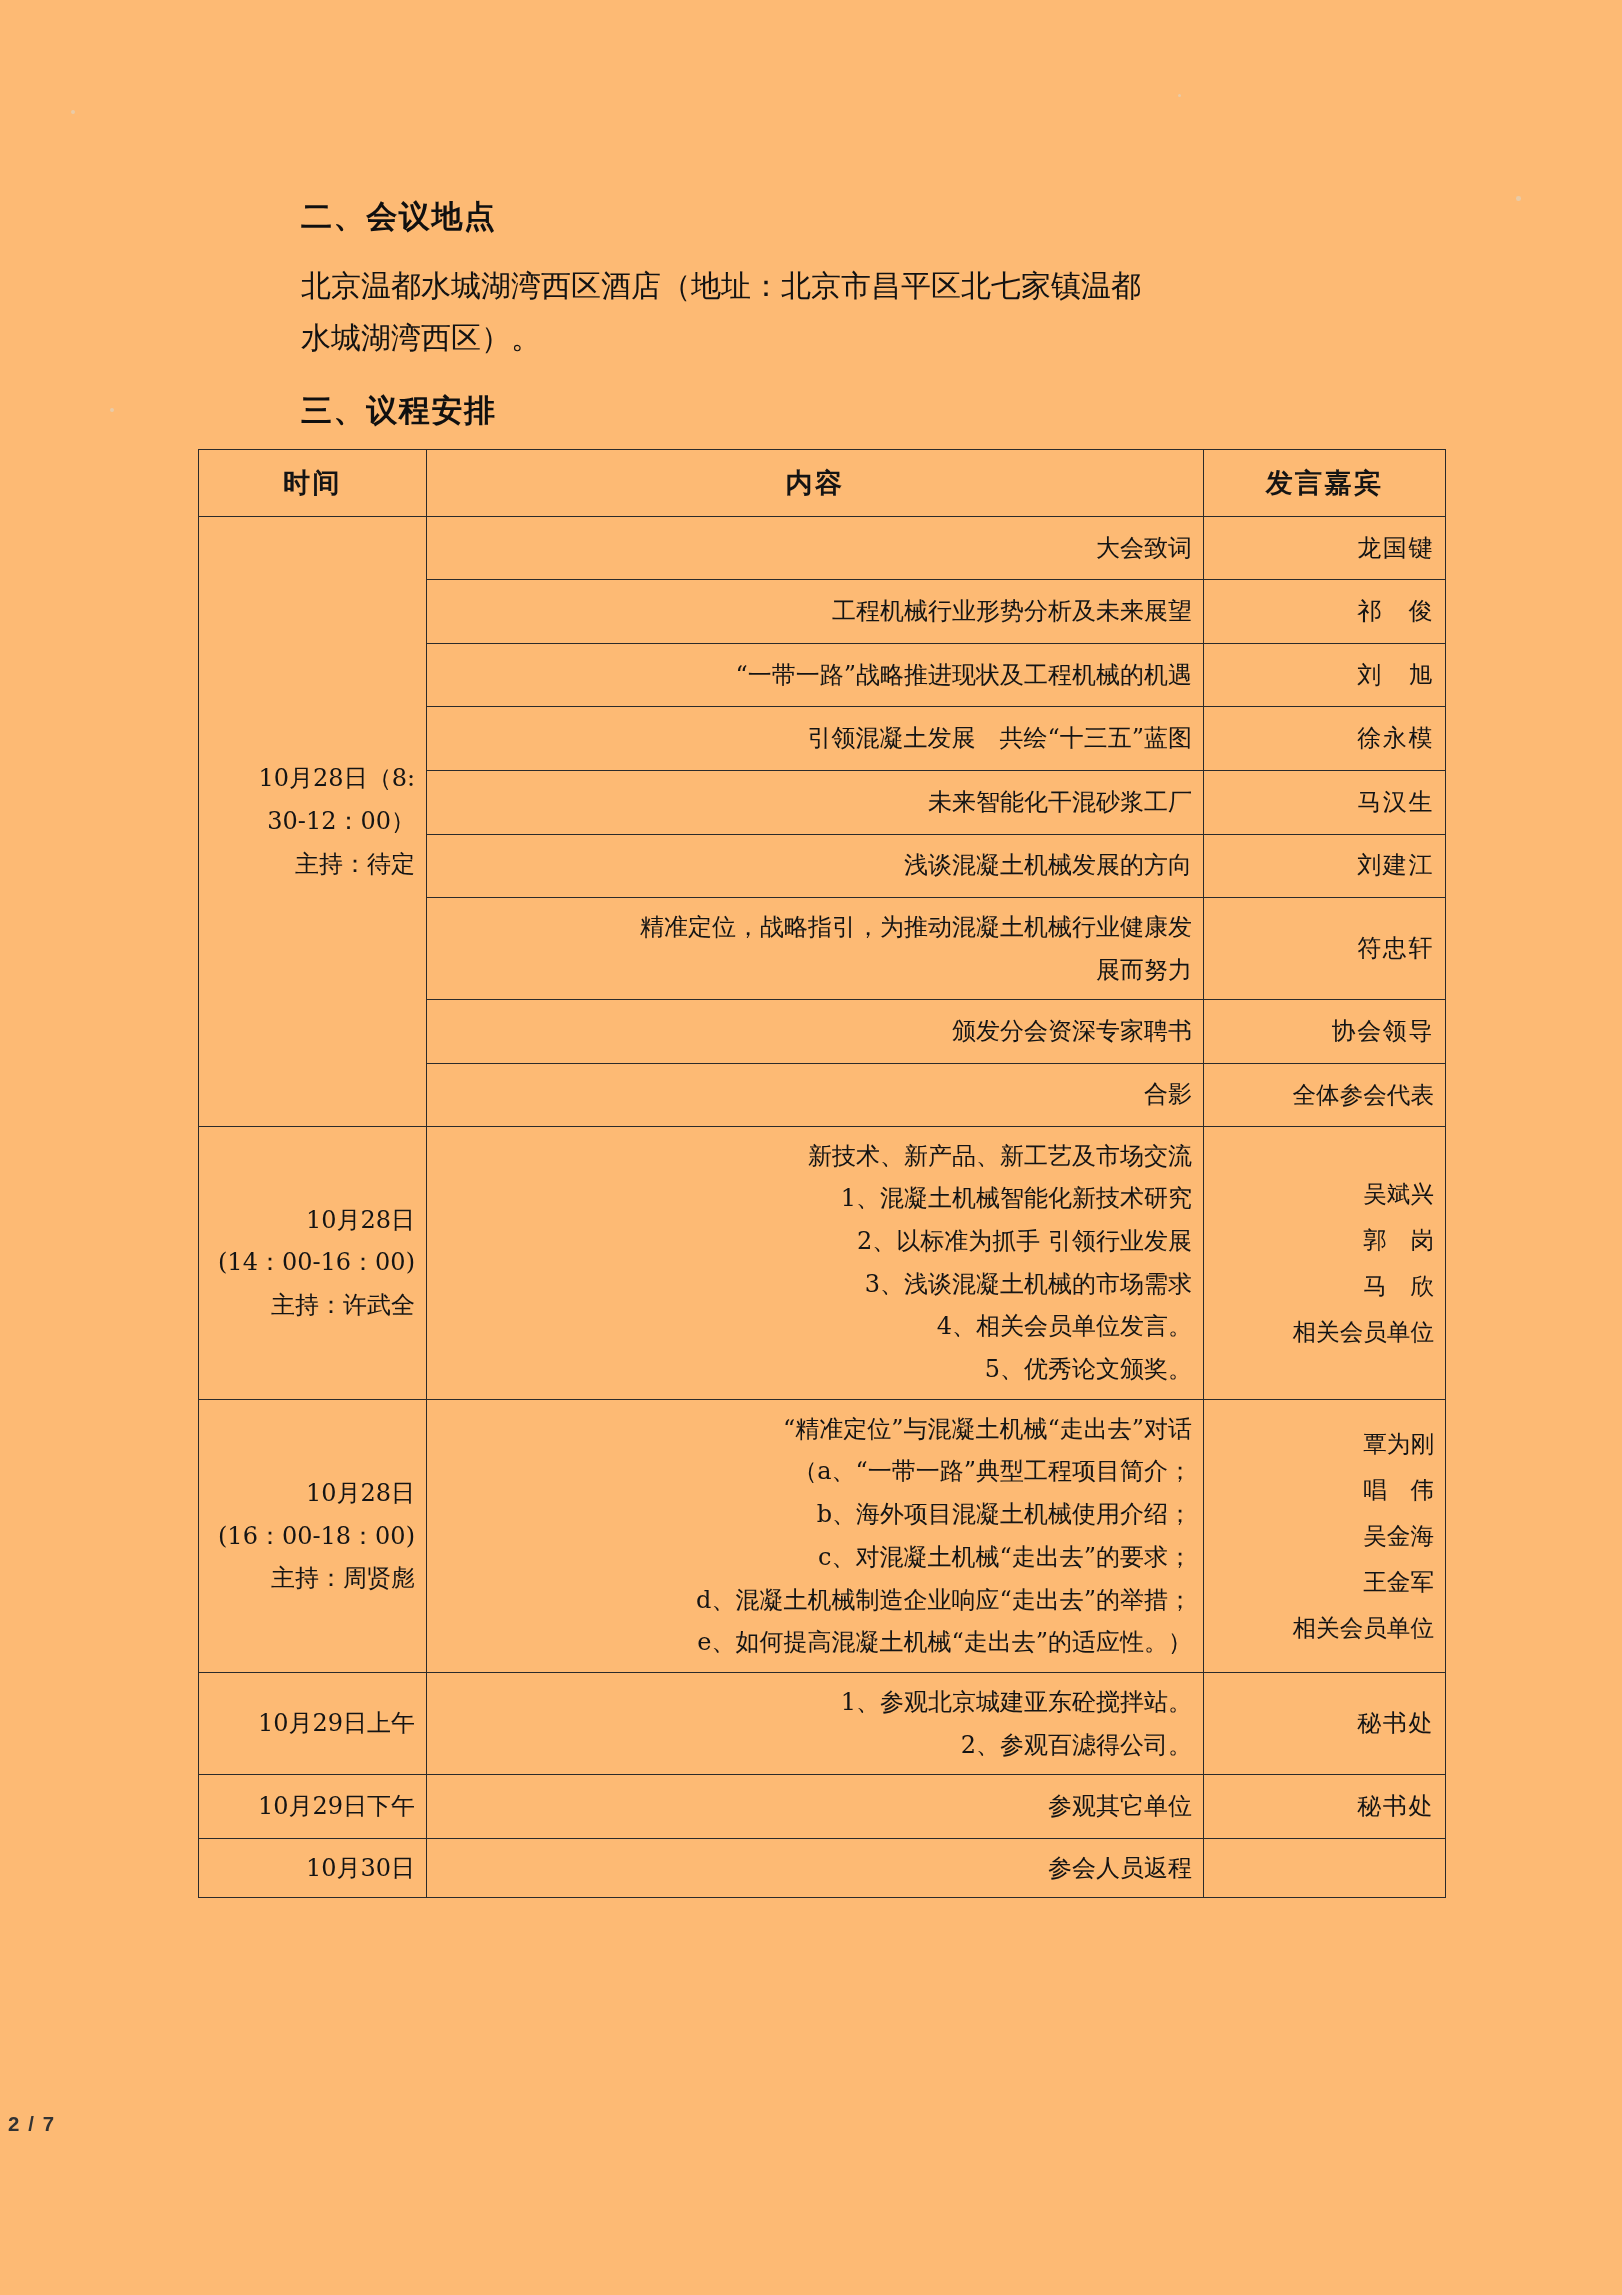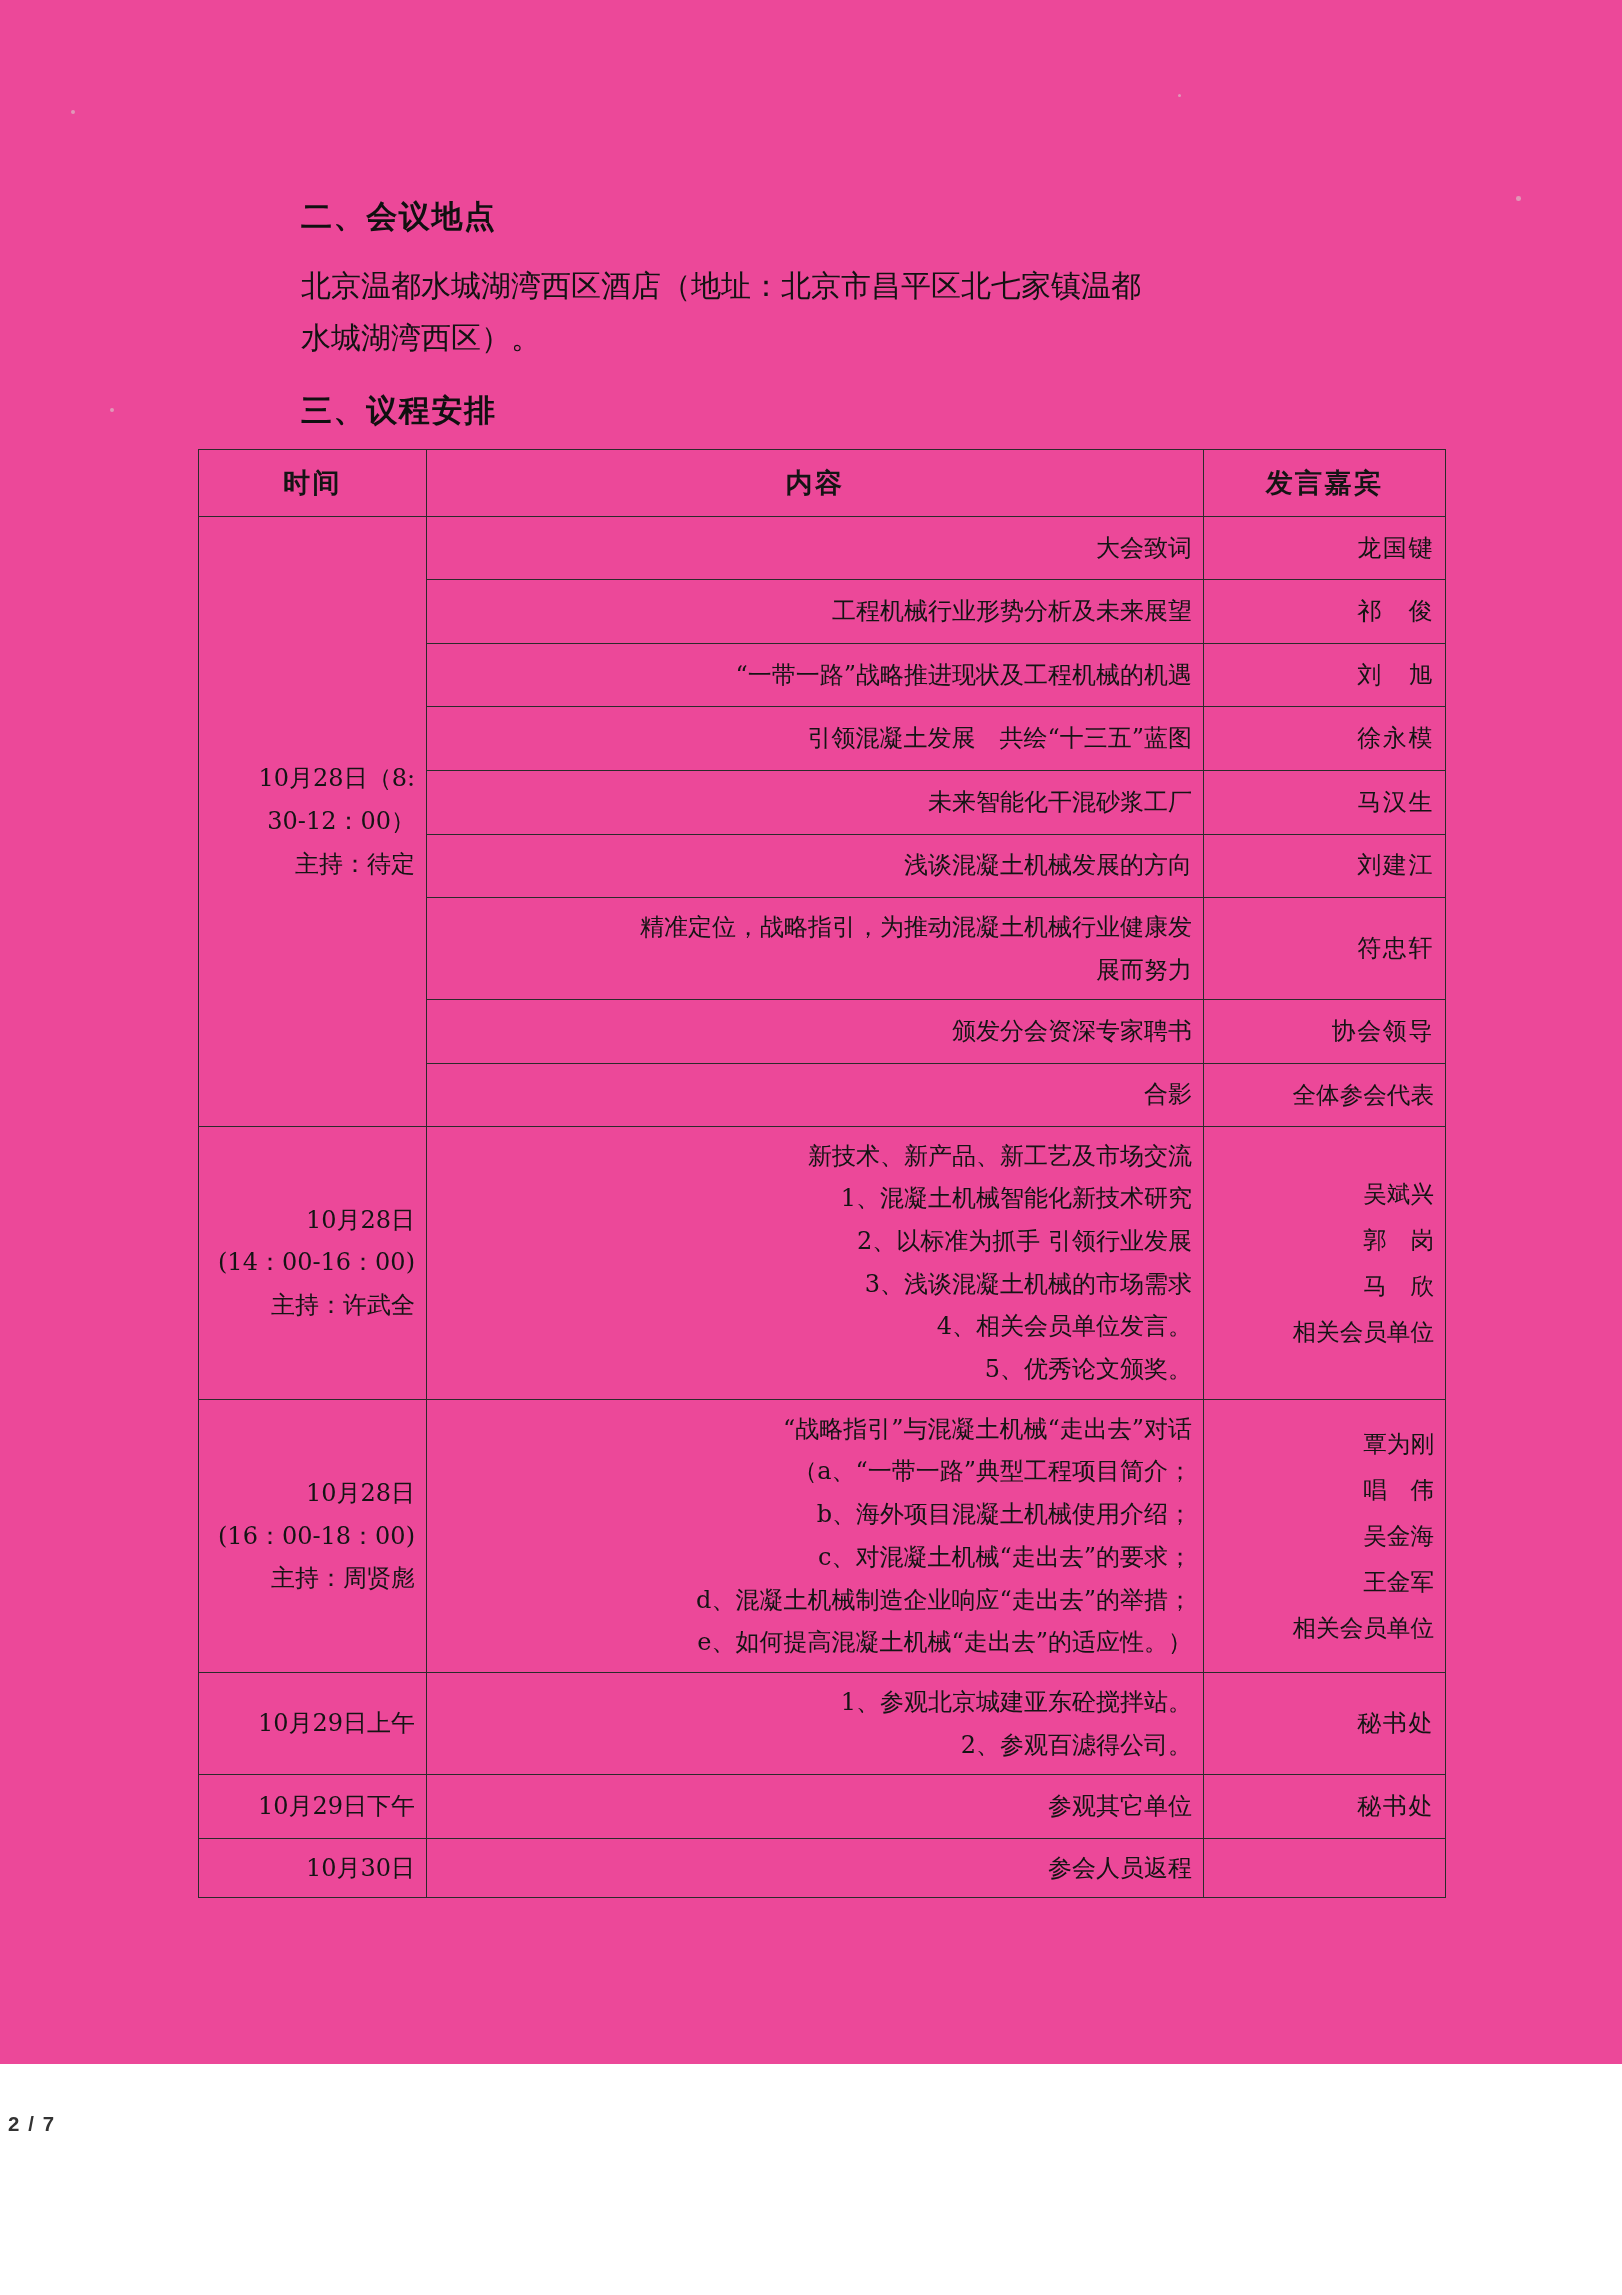--- a/index.html
+++ b/index.html
@@ -12,22 +12,22 @@
     height: 2295px;
     position: relative;
     font-family: "DejaVu Serif", "Liberation Serif", serif;
     color: #1a1a1a;
     overflow: hidden;
   }
   .page {
     position: absolute;
     left: 0; top: 0;
     width: 1622px;
-    height: 2064px;
-    background: #ec4899;
+    height: 2295px;
+    background: #fdba74;
   }
   .content {
     position: absolute;
     left: 182px;
     top: 196px;
     width: 1264px;
   }
 
   .section-heading {
     font-size: 31px;
@@ -260,21 +260,21 @@
               <span class="stack-line">相关会员单位</span>
             </td>
           </tr>
           <tr>
             <td class="time-cell" rowspan="1">
               <span class="stack-line">10月28日</span>
               <span class="stack-line">(16：00-18：00)</span>
               <span class="stack-line">主持：周贤彪</span>
             </td>
             <td class="content-cell">
-              <span class="stack-line">“战略指引”与混凝土机械“走出去”对话</span>
+              <span class="stack-line">“精准定位”与混凝土机械“走出去”对话</span>
               <span class="stack-line">（a、“一带一路”典型工程项目简介；</span>
               <span class="stack-line">b、海外项目混凝土机械使用介绍；</span>
               <span class="stack-line">c、对混凝土机械“走出去”的要求；</span>
               <span class="stack-line">d、混凝土机械制造企业响应“走出去”的举措；</span>
               <span class="stack-line">e、如何提高混凝土机械“走出去”的适应性。）</span>
             </td>
             <td class="speaker-cell speaker-stack tight">
               <span class="stack-line">覃为刚</span>
               <span class="stack-line">唱　伟</span>
               <span class="stack-line">吴金海</span>

